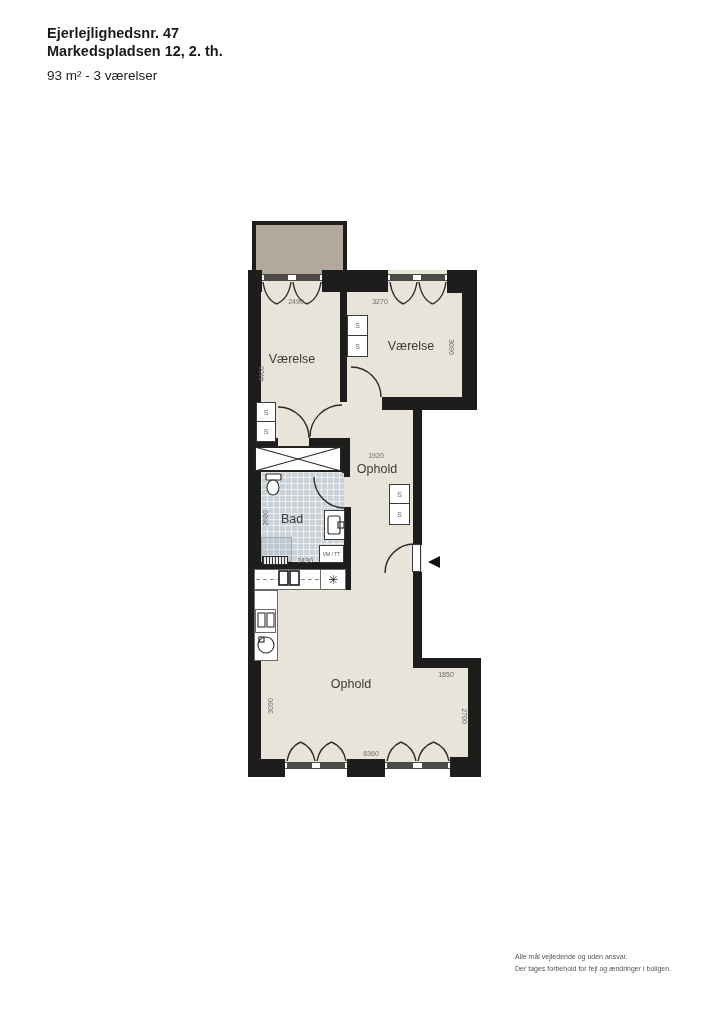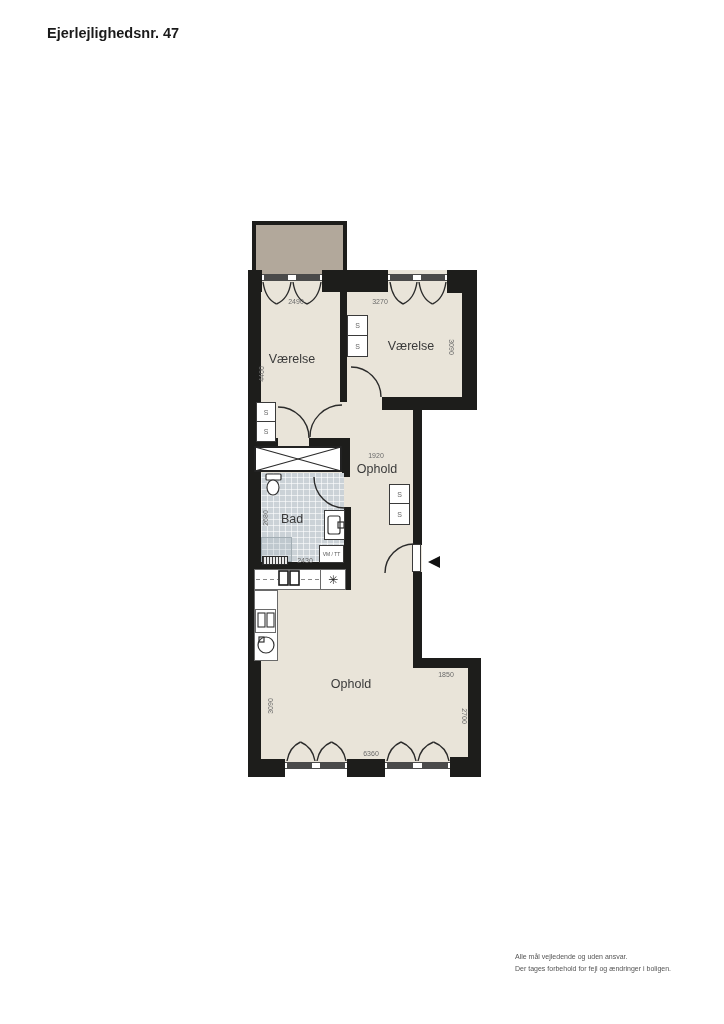--- a/index.html
+++ b/index.html
@@ -42,20 +42,22 @@
   .dim.vl{transform:translate(-50%,-50%) rotate(-90deg);}
   .dim.vr{transform:translate(-50%,-50%) rotate(90deg);}
 </style>
 </head>
 <body>
 
 <div class="page">
 
   <div class="header">
     <div class="h-bold">Ejerlejlighedsnr. 47</div>
+    <div class="h-bold">Markedspladsen 12, 2. th.</div>
+    <div class="h-sub">93 m² - 3 værelser</div>
   </div>
 
   <div class="floor" style="left:248px;top:270px;width:229px;height:140px;"></div>
   <div class="floor" style="left:248px;top:410px;width:174px;height:359px;"></div>
   <div class="floor" style="left:422px;top:658px;width:46px;height:111px;"></div>
 
   <div class="balcony"></div>
 
   <div class="wall" style="left:248px;top:270px;width:14px;height:22px;"></div>
   <div class="wall" style="left:322px;top:270px;width:66px;height:22px;"></div>

